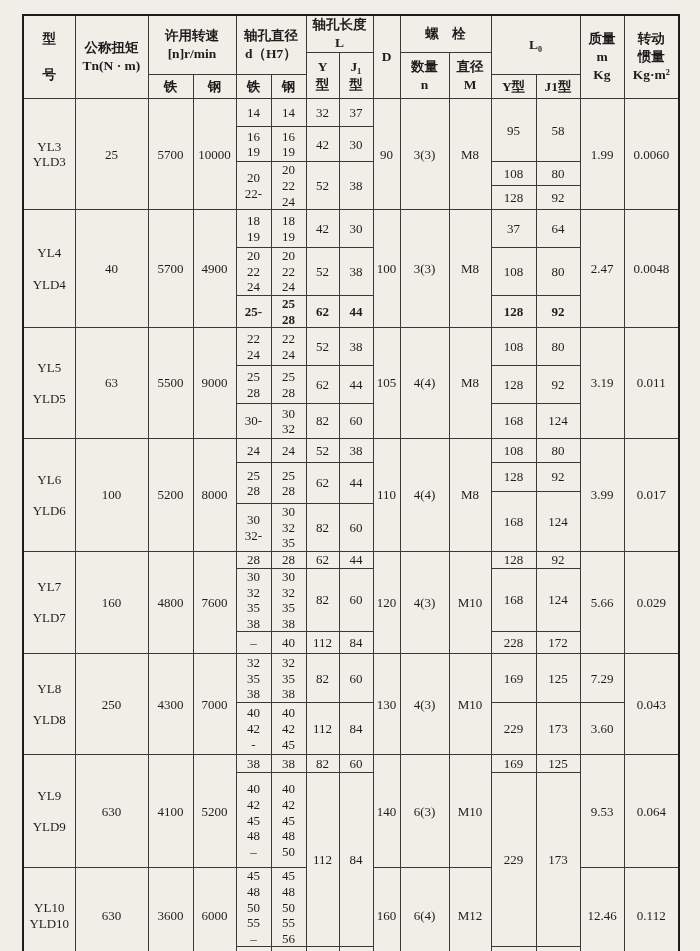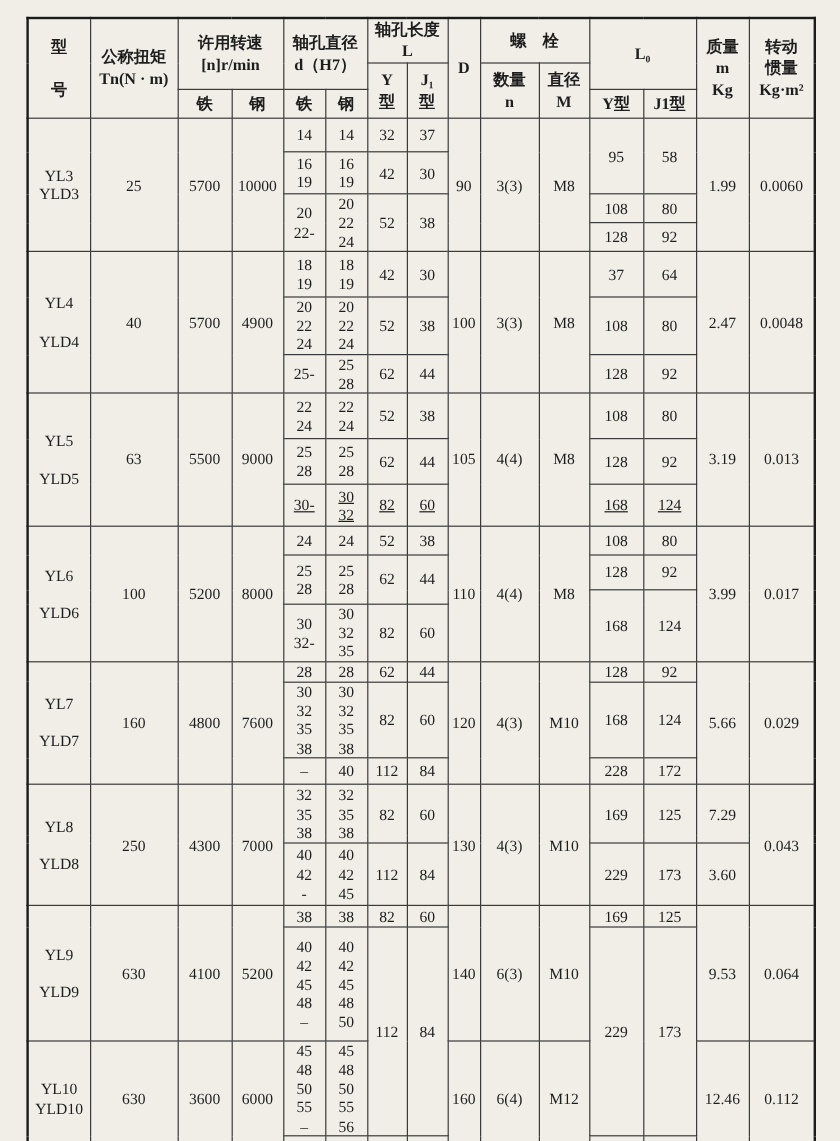--- a/index.html
+++ b/index.html
@@ -28,22 +28,22 @@
     overflow:hidden;
   }
   table.spec th { font-weight:bold; font-size:13.5px; line-height:1.35; }
   table.spec td { font-size:13px; line-height:1.2; }
   thead tr:nth-child(1){ height:36px; }
   thead tr:nth-child(2){ height:22px; }
   thead tr:nth-child(3){ height:24px; }
   tbody tr:nth-child(1){height:28px;} tbody tr:nth-child(2){height:35px;}
   tbody tr:nth-child(3){height:21px;} tbody tr:nth-child(4){height:21px;}
   tbody tr:nth-child(5){height:38px;} tbody tr:nth-child(6){height:43px;}
-  tbody tr:nth-child(7){height:32px;} tbody tr:nth-child(8){height:38px;}
-  tbody tr:nth-child(9){height:38px;} tbody tr:nth-child(10){height:35px;text-decoration:underline;}
+  tbody tr:nth-child(7){height:32px;font-weight:bold;} tbody tr:nth-child(8){height:38px;}
+  tbody tr:nth-child(9){height:38px;} tbody tr:nth-child(10){height:35px;}
   tbody tr:nth-child(11){height:24px;} tbody tr:nth-child(12){height:29px;}
   tbody tr:nth-child(13){height:12px;} tbody tr:nth-child(14){height:40px;}
   tbody tr:nth-child(15){height:17px;} tbody tr:nth-child(16){height:60px;}
   tbody tr:nth-child(17){height:22px;} tbody tr:nth-child(18){height:42px;}
   tbody tr:nth-child(19){height:7px;}  tbody tr:nth-child(20){height:52px;}
   tbody tr:nth-child(21){height:18px;} tbody tr:nth-child(22){height:95px;}
   tbody tr:nth-child(23){height:76px;} tbody tr:nth-child(24){height:18px;}
   col.c-model{width:52px;} col.c-torque{width:73px;}
   col.c-si{width:45px;} col.c-ss{width:43px;}
   col.c-di{width:35px;} col.c-ds{width:35px;}
@@ -212,21 +212,21 @@
           <td>22
 24</td>
           <td>52</td>
           <td>38</td>
           <td rowspan="3">105</td>
           <td rowspan="3">4(4)</td>
           <td rowspan="3">M8</td>
           <td>108</td>
           <td>80</td>
           <td rowspan="3">3.19</td>
-          <td rowspan="3">0.013</td>
+          <td rowspan="3">0.011</td>
         </tr>
         <tr>
           <td>25
 28</td>
           <td>25
 28</td>
           <td>62</td>
           <td>44</td>
           <td>128</td>
           <td>92</td>

